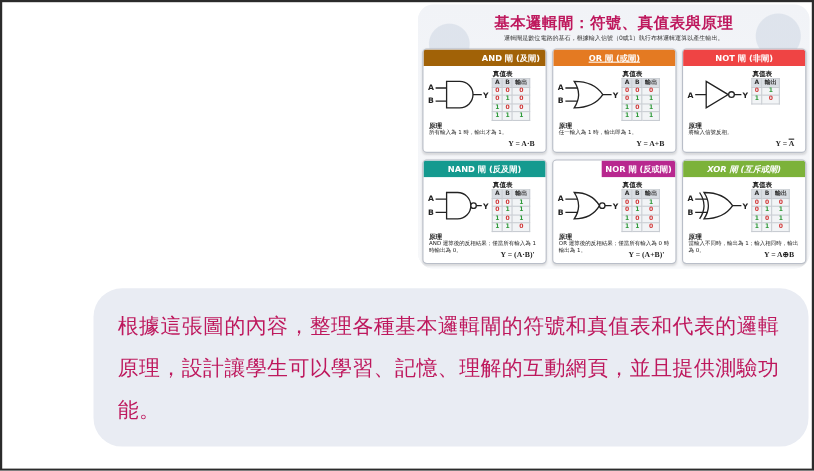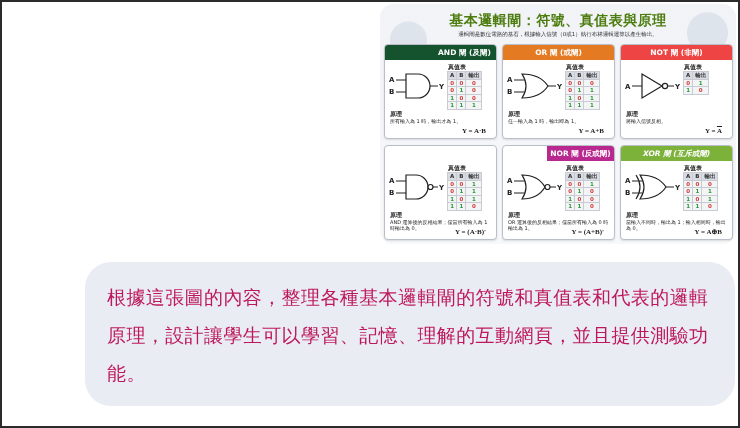--- a/index.html
+++ b/index.html
@@ -26,21 +26,21 @@
   }
   .attached-image .bg-swirl {
     position: absolute; inset: 0;
     background:
       radial-gradient(circle at 8% 15%, rgba(220,226,235,0.9) 0 18px, transparent 19px),
       radial-gradient(circle at 92% 12%, rgba(220,226,235,0.9) 0 20px, transparent 21px),
       linear-gradient(180deg, #f1f3f7, #f7f8fa);
   }
   .img-title {
     position: absolute; left: 0; right: 0; top: 8px;
-    text-align: center; font-weight: bold; font-size: 14px; color: #4d7c0f;
+    text-align: center; font-weight: bold; font-size: 14px; color: #be185d;
     letter-spacing: 0.5px;
   }
   .img-subtitle {
     position: absolute; left: 0; right: 0; top: 27px;
     text-align: center; font-size: 5.5px; color: #333;
   }
   .cards {
     position: absolute; left: 4px; top: 40px; width: 349px;
     display: grid; grid-template-columns: repeat(3, 1fr); grid-template-rows: 95px 95px;
     column-gap: 5px; row-gap: 6px;
@@ -95,21 +95,21 @@
 <div class="frame"></div>
 
 <div class="attached-image">
   <div class="bg-swirl"></div>
   <div class="img-title">基本邏輯閘：符號、真值表與原理</div>
   <div class="img-subtitle">邏輯閘是數位電路的基石，根據輸入信號（0或1）執行布林邏輯運算以產生輸出。</div>
 
   <div class="cards">
 
     <div class="card">
-      <div class="card-header" style="background:#14532d;padding-left:48px;">AND 閘 (及閘)</div>
+      <div class="card-header" style="background:#a16207;padding-left:48px;">AND 閘 (及閘)</div>
       <svg class="gate-svg" viewBox="0 0 60 34">
         <g stroke="#222" stroke-width="1.2" fill="none">
           <line x1="8" y1="11" x2="18" y2="11"></line>
             <line x1="8" y1="23" x2="18" y2="23"></line>
           <path d="M18 5 H30 A12 12 0 0 1 30 29 H18 Z" fill="#fff"></path>
           <line x1="42" y1="17" x2="50" y2="17"></line>
         </g>
         <text x="1" y="13" font-size="7" font-weight="bold" fill="#222">A</text>
         <text x="1" y="25" font-size="7" font-weight="bold" fill="#222">B</text>
         <text x="51" y="20" font-size="7" font-weight="bold" fill="#222">Y</text>
@@ -143,21 +143,21 @@
               <td class="v1">1</td>
             </tr>
       </tbody>
         </table>
       <div class="card-principle-label">原理</div>
       <div class="card-principle">所有輸入為 1 時，輸出才為 1。</div>
       <div class="card-formula">Y = A·B</div>
     </div>
 
     <div class="card">
-      <div class="card-header" style="background:#e47a22;">OR 閘 (或閘)</div>
+      <div class="card-header" style="background:#e47a22;text-decoration:underline;">OR 閘 (或閘)</div>
       <svg class="gate-svg" viewBox="0 0 60 34">
         <g stroke="#222" stroke-width="1.2" fill="none">
           <line x1="8" y1="11" x2="20" y2="11"></line>
             <line x1="8" y1="23" x2="20" y2="23"></line>
           <path d="M16 5 Q24 17 16 29 Q34 29 42 17 Q34 5 16 5 Z" fill="#fff"></path>
           <line x1="42" y1="17" x2="50" y2="17"></line>
         </g>
         <text x="1" y="13" font-size="7" font-weight="bold" fill="#222">A</text>
         <text x="1" y="25" font-size="7" font-weight="bold" fill="#222">B</text>
         <text x="51" y="20" font-size="7" font-weight="bold" fill="#222">Y</text>
@@ -225,20 +225,21 @@
               <td class="v0">0</td>
             </tr>
       </tbody>
         </table>
       <div class="card-principle-label">原理</div>
       <div class="card-principle">將輸入信號反相。</div>
       <div class="card-formula"><span>Y = </span><span class="overline">A</span></div>
     </div>
 
     <div class="card">
+      <div class="card-header" style="background:#159a8f;">NAND 閘 (反及閘)</div>
       <svg class="gate-svg" viewBox="0 0 60 34">
         <g stroke="#222" stroke-width="1.2" fill="none">
           <line x1="8" y1="11" x2="18" y2="11"></line>
             <line x1="8" y1="23" x2="18" y2="23"></line>
           <path d="M18 5 H28 A12 12 0 0 1 28 29 H18 Z" fill="#fff"></path>
           <circle cx="42.5" cy="17" r="2.5" fill="#fff"></circle>
           <line x1="45" y1="17" x2="50" y2="17"></line>
         </g>
         <text x="1" y="13" font-size="7" font-weight="bold" fill="#222">A</text>
         <text x="1" y="25" font-size="7" font-weight="bold" fill="#222">B</text>

